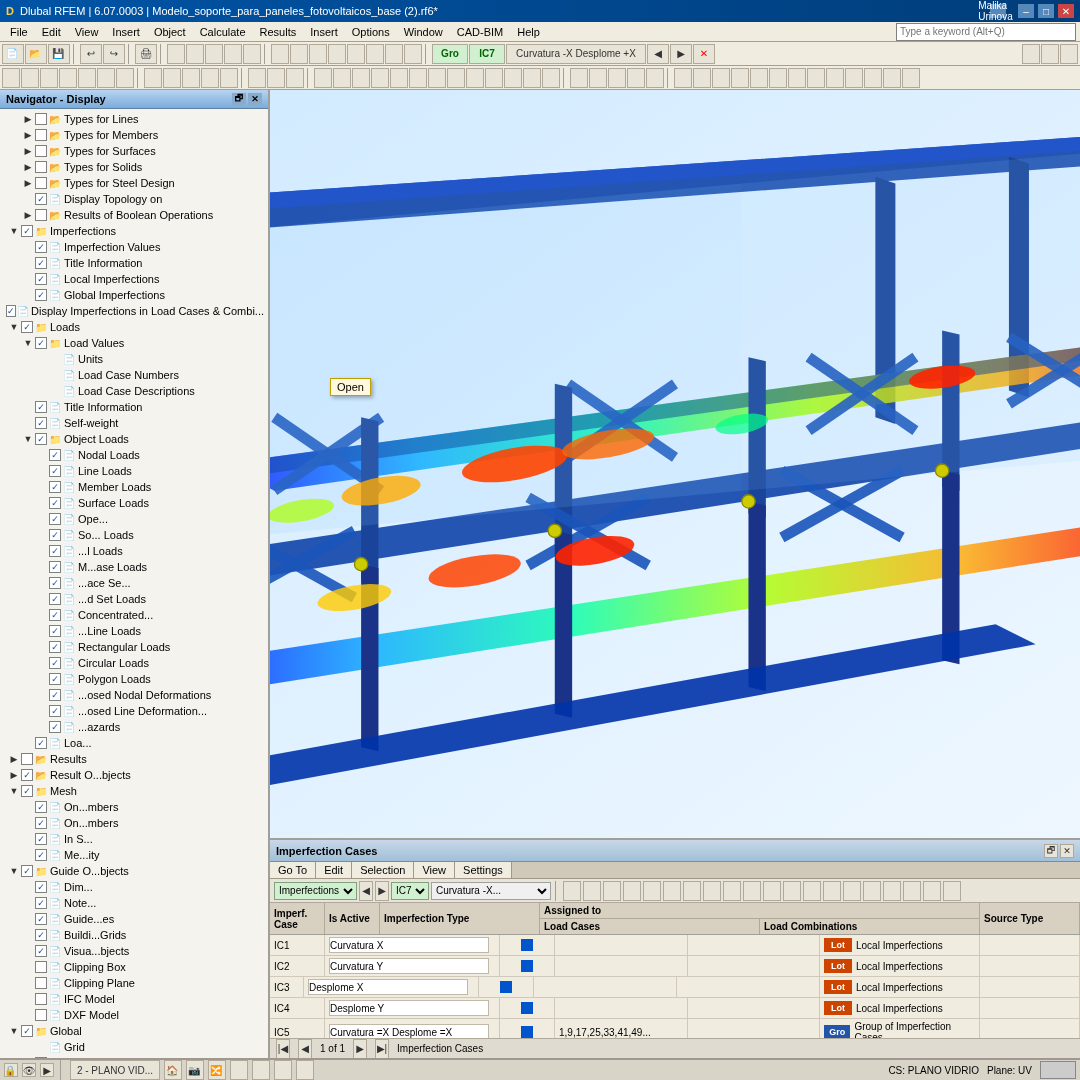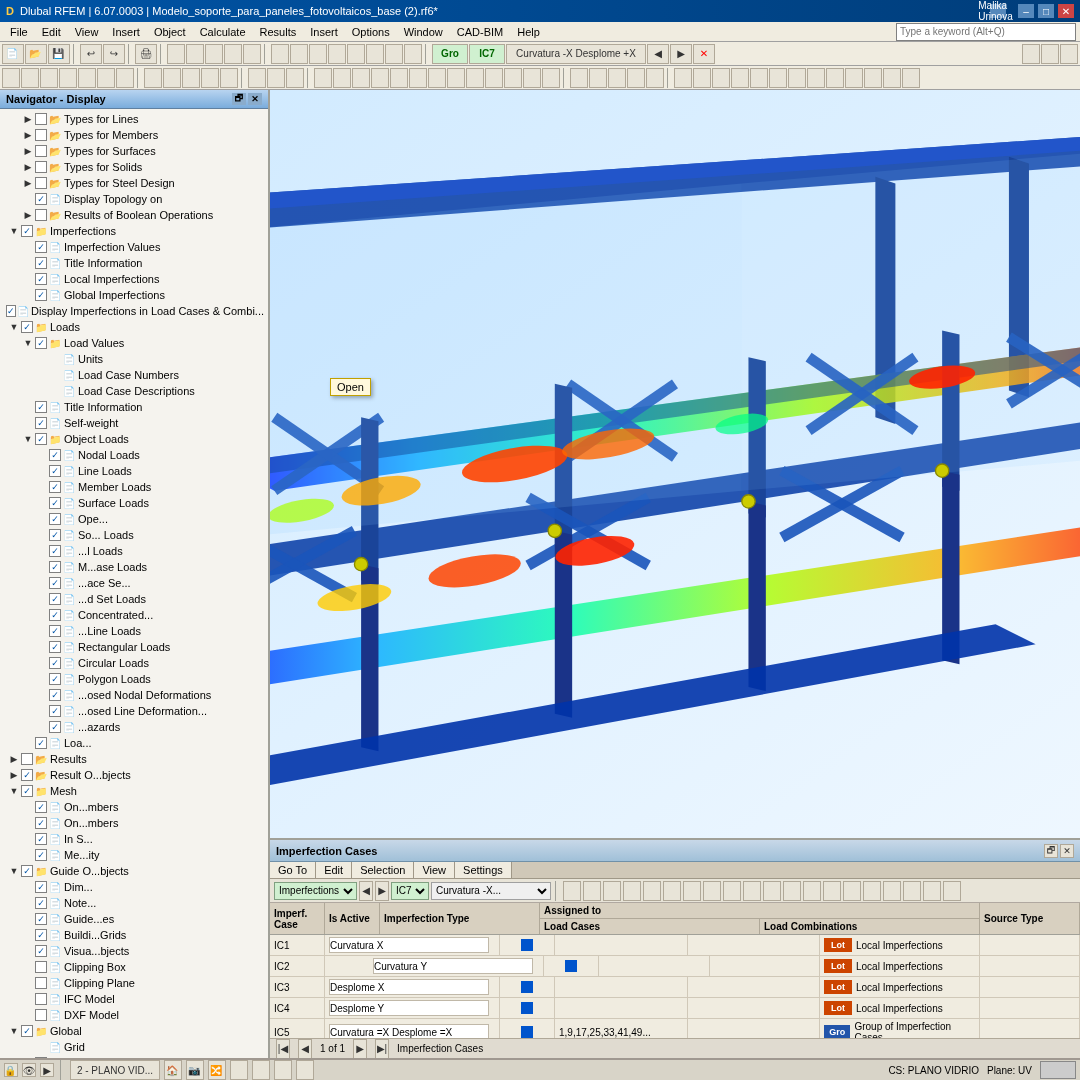--- a/index.html
+++ b/index.html
@@ -1013,36 +1013,36 @@
                 <div class="td-cell" style="flex: 1 1 0%; min-width: 100px;"></div>
                 <div class="td-cell" style="flex: 1 1 0%; min-width: 80px;"></div>
                 <div class="td-cell" style="width: 160px; gap: 4px;">
                   <span class="color-badge" style="background: rgb(204, 68, 0);">Lot</span>
                   <span style="font-size: 10px;">Local Imperfections</span>
                 </div>
                 <div class="td-cell" style="width: 100px;"></div>
               </div>
               <div class="table-row">
                 <div class="td-cell" style="width: 55px;">IC2</div>
-                <div class="td-cell" style="width: 175px; margin-left: 44px;">
+                <div class="td-cell" style="width: 175px;">
                   <input type="text" value="Curvatura Y" style="border: 1px solid rgb(192, 184, 168); width: 160px; height: 16px; font-size: 10px;">
                 </div>
                 <div class="td-cell" style="width: 55px; justify-content: center;">
                   <span class="active-dot"></span>
                 </div>
                 <div class="td-cell" style="flex: 1 1 0%; min-width: 100px;"></div>
                 <div class="td-cell" style="flex: 1 1 0%; min-width: 80px;"></div>
                 <div class="td-cell" style="width: 160px; gap: 4px;">
                   <span class="color-badge" style="background: rgb(204, 68, 0);">Lot</span>
                   <span style="font-size: 10px;">Local Imperfections</span>
                 </div>
                 <div class="td-cell" style="width: 100px;"></div>
               </div>
               <div class="table-row">
-                <div class="td-cell" style="width: 55px;">IC3</div>
+                <div class="td-cell" style="width: 34px;">IC3</div>
                 <div class="td-cell" style="width: 175px;">
                   <input type="text" value="Desplome X" style="border: 1px solid rgb(192, 184, 168); width: 160px; height: 16px; font-size: 10px;">
                 </div>
                 <div class="td-cell" style="width: 55px; justify-content: center;">
                   <span class="active-dot"></span>
                 </div>
                 <div class="td-cell" style="flex: 1 1 0%; min-width: 100px;"></div>
                 <div class="td-cell" style="flex: 1 1 0%; min-width: 80px;"></div>
                 <div class="td-cell" style="width: 160px; gap: 4px;">
                   <span class="color-badge" style="background: rgb(204, 68, 0);">Lot</span>

